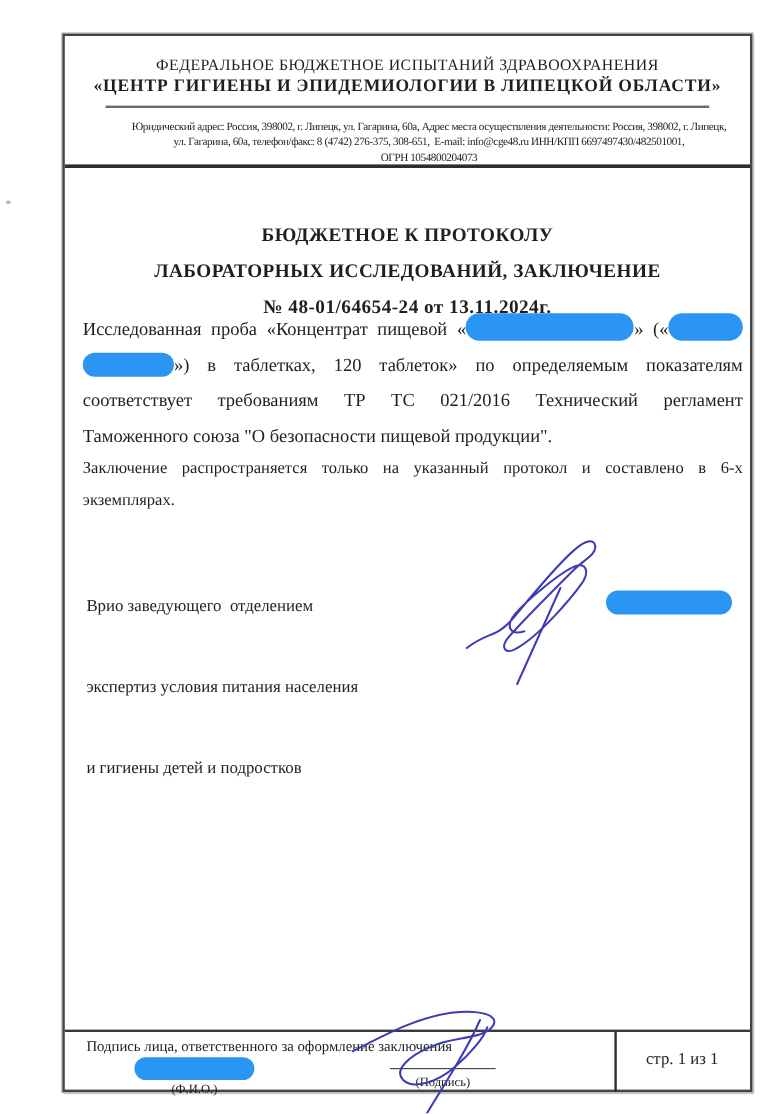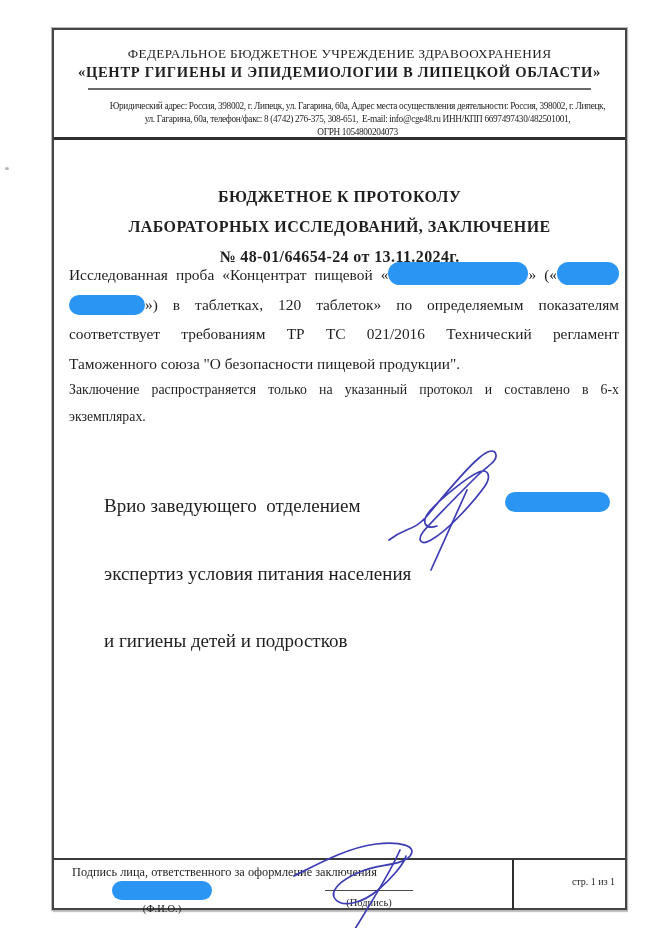--- a/index.html
+++ b/index.html
@@ -27,46 +27,46 @@
   .title{top:152px;left:0;width:571px;text-align:center;font-weight:bold;font-size:16px;line-height:30px;letter-spacing:.4px;}
   .bodyp1{top:230px;left:15px;width:550px;font-size:15.4px;line-height:29.6px;}
   .bodyp2{top:347px;left:15px;width:550px;font-size:13.8px;line-height:26.5px;}
   .jline{text-align:justify;}
   .jline.just{text-align-last:justify;}
   .blob{
     display:inline-block;background:#2b95f3;border-radius:12px;vertical-align:-5px;
   }
   .blob-standalone{position:absolute;background:#2b95f3;border-radius:11px;}
   .sig-blob{left:451px;top:462px;width:105px;height:20px;}
-  .signatory{top:420px;left:18px;font-size:19px;line-height:22.5px;white-space:pre-wrap;margin-left:32px;}
+  .signatory{top:420px;left:18px;font-size:14px;line-height:22.5px;white-space:pre-wrap;}
   .sig1{left:325px;top:408px;overflow:visible;}
   .footer{
     position:absolute;left:0;top:828px;width:571px;height:50px;
     border-top:2px solid #3a3a3a;overflow:visible;
   }
   .footer-caption{left:18px;top:5px;font-size:12.3px;white-space:nowrap;}
   .footer-blob{left:58px;top:21px;width:100px;height:19px;}
   .fio-label{left:58px;top:43px;width:100px;text-align:center;font-size:10.5px;}
   .sign-line{left:271px;top:30px;width:88px;height:1.2px;background:#4a4a4a;}
   .sign-label{left:271px;top:37px;width:88px;text-align:center;font-size:10.5px;}
   .footer-divider{left:458px;top:0;width:1.8px;height:50px;background:#2e2e2e;}
-  .page-label{left:460px;top:16px;width:109px;text-align:center;font-size:10px;padding-left:25px;}
+  .page-label{left:460px;top:16px;width:109px;text-align:center;font-size:14px;}
   .sig2{position:absolute;left:234px;top:-26px;overflow:visible;}
   .speck{position:absolute;left:5px;top:167px;width:4px;height:3px;background:#8a8a8a;border-radius:50%;opacity:.65;}
   svg.ink path{fill:none;stroke:#3c3cb4;stroke-width:1.7;stroke-linecap:round;}
 </style>
 </head>
 <body>
 
 <div class="canvas">
   <div class="speck"></div>
 
   <div class="sheet">
 
-    <div class="abs center org1">ФЕДЕРАЛЬНОЕ БЮДЖЕТНОЕ УЧРЕЖДЕНИЕ ЗДРАВООХРАНЕНИЯ</div>
+    <div class="abs center org1">ФЕДЕРАЛЬНОЕ БЮДЖЕТНОЕ ИСПЫТАНИЙ ЗДРАВООХРАНЕНИЯ</div>
     <div class="abs center org2">«ЦЕНТР ГИГИЕНЫ И ЭПИДЕМИОЛОГИИ В ЛИПЕЦКОЙ ОБЛАСТИ»</div>
 
     <div class="abs rule-thin"></div>
 
     <div class="abs address">
       <div>Юридический адрес: Россия, 398002, г. Липецк, ул. Гагарина, 60а, Адрес места осуществления деятельности: Россия, 398002, г. Липецк,</div>
       <div>ул. Гагарина, 60а, телефон/факс: 8 (4742) 276-375, 308-651,  E-mail: info@cge48.ru ИНН/КПП 6697497430/482501001,</div>
       <div>ОГРН 1054800204073</div>
     </div>
 

